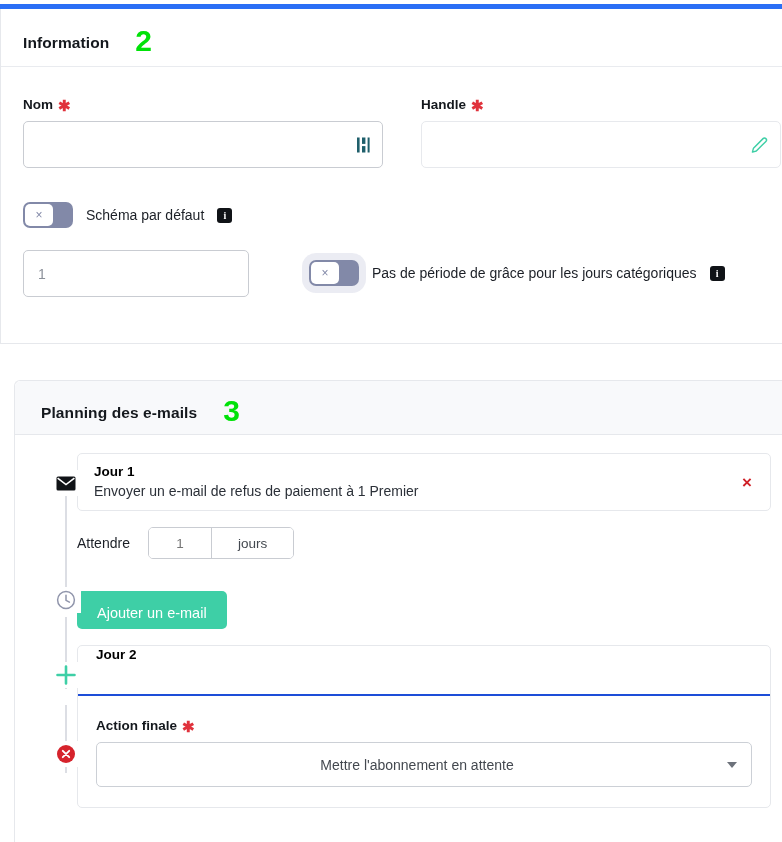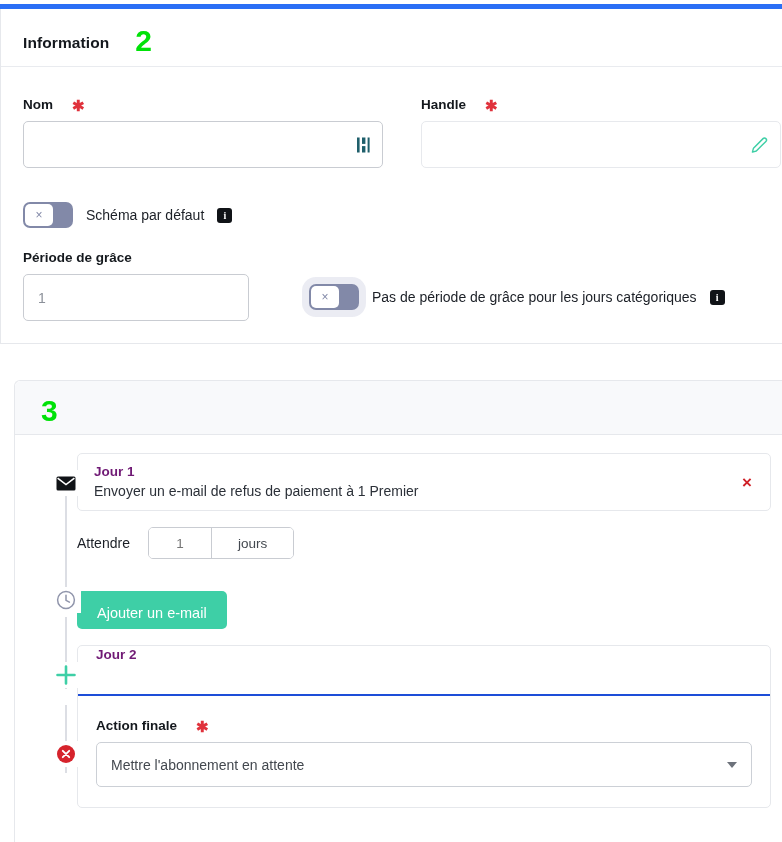--- a/index.html
+++ b/index.html
@@ -38,21 +38,21 @@
 
   
   #info-card { left:0px; top:9px; width:1000px; height:335px; border-left:1px solid #e6e8ec; border-top:none; border-right:none; border-radius:0; }
   #info-card .card-head { border-radius:0; background:#fff; border-bottom:1px solid #e9ebef; height:58px; padding-left:22px; }
   #info-body { padding:30px 22px 0 22px; position:relative; }
 
   .field-row { display:flex; gap:38px; }
   .field { width:360px; }
   .field-label {
     font-size:13.5px; font-weight:700; color:#14181d;
-    margin-bottom:9px; display:flex; align-items:center; gap:19px;
+    margin-bottom:9px; display:flex; align-items:center; gap:5px;
   }
   .req { color:#e0323c; font-size:15px; line-height:1; position:relative; top:1px; }
 
   .input-shell {
     position:relative; height:47px;
     border:1px solid #c9ccd2; border-radius:5px; background:#fff;
   }
   .input-shell.soft { border-color:#e7e9ed; }
   .input-shell input {
     width:100%; height:100%;
@@ -105,21 +105,21 @@
 
   .rows { margin-left:62px; padding-right:0px; }
 
   .email-row {
     border:1px solid #e6e8ec; border-radius:5px; background:#fff;
     height:58px; display:flex; align-items:center;
     padding:0 18px 0 16px;
     width:694px;
   }
   .email-row .texts { flex:1; }
-  .email-day { font-size:13.5px; font-weight:700; color:#701a75; line-height:1.35; }
+  .email-day { font-size:13.5px; font-weight:700; color:#000000; line-height:1.35; }
   .email-desc { font-size:14px; color:#2b3038; line-height:1.35; }
   .x-btn { color:#cf2027; font-size:17px; font-weight:700; line-height:1; cursor:pointer; }
 
   .wait-row { display:flex; align-items:center; gap:18px; height:64px; }
   .wait-label { font-size:14px; color:#1b1f26; }
   .stepper { display:flex; height:32px; border:1px solid #c9ccd2; border-radius:5px; overflow:hidden; }
   .stepper input {
     width:62px; border:0; outline:none; text-align:center;
     font-family:"Liberation Sans", sans-serif; font-size:13.5px; color:#43484f;
     background:#fff;
@@ -140,21 +140,21 @@
 
   .final-card {
     border:1px solid #e6e8ec; border-radius:5px; background:#fff;
     width:694px;
   }
   .final-head { height:50px; display:flex; padding:0 18px; border-bottom:2px solid #1d4ed8; }
   .final-head .email-day { font-size:13.5px; }
   .final-body { padding:22px 18px 20px 18px; }
   .select-shell {
     position:relative; height:45px; border:1px solid #ccd0d6; border-radius:5px; background:#fff;
-    display:flex; align-items:center; padding:0 28px 0 14px;
+    display:flex; align-items:center; padding:0 28px 0 14px;justify-content:center;
   }
   .select-value { font-size:14px; color:#43484f; }
   .caret {
     position:absolute; right:14px; top:50%; transform:translateY(-50%);
     width:0; height:0; border-left:5.5px solid transparent; border-right:5.5px solid transparent;
     border-top:6px solid #6d727b;
   }
 </style>
 </head>
 <body>
@@ -212,43 +212,41 @@
       <div class="toggle-line" style="margin-top:34px;">
         <div class="switch">
           <div class="knob">×</div>
         </div>
         <span class="toggle-text">Schéma par défaut</span>
         <span class="info-badge">i</span>
       </div>
 
       <div style="display:flex; align-items:flex-end; gap:60px; margin-top:22px;">
         <div style="width:226px;">
-          <div class="field-label">
-            <span>Période de grâce</span>
-          </div>
           <div class="input-shell">
             <input type="text" placeholder="1" style="">
           </div>
         </div>
 
         <div class="toggle-line" style="padding-bottom:11px;">
           <div class="switch haloed">
             <div class="knob">×</div>
           </div>
           <span class="toggle-text">Pas de période de grâce pour les jours catégoriques</span>
           <span class="info-badge">i</span>
         </div>
       </div>
 
     </div>
   </div>
 
   <div class="card" id="plan-card">
     <div class="card-head">
       <div class="card-head-inner">
+        <span class="card-title">Planning des e-mails</span>
         <span class="step-num">3</span>
       </div>
     </div>
 
     <div id="plan-body">
 
       <div class="rail">
         <div class="rail-line" style="top:30px; height:118px;"></div>
         <div class="rail-line" style="top:164px; height:72px;"></div>
         <div class="rail-line" style="top:252px; height:68px;"></div>

